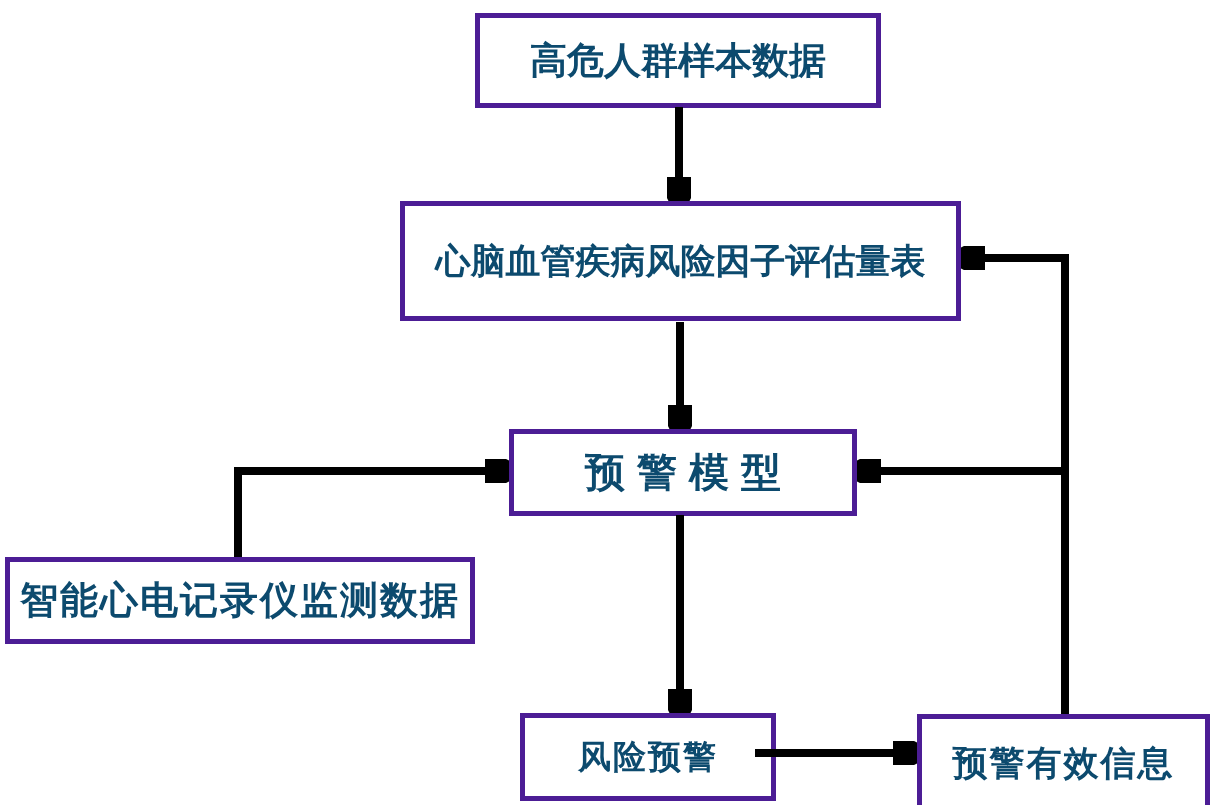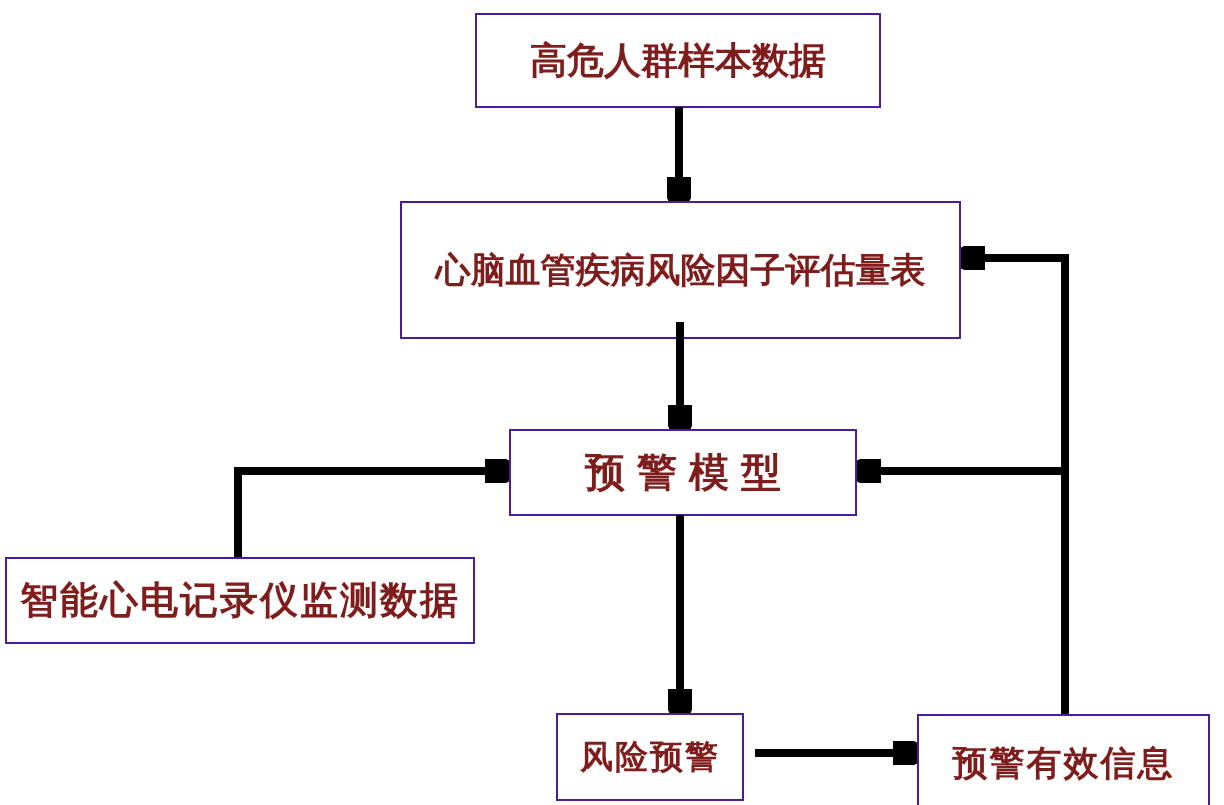--- a/index.html
+++ b/index.html
@@ -26,48 +26,48 @@
     fill: none;
     stroke: #000000;
     stroke-width: 8;
     stroke-linejoin: miter;
     stroke-linecap: butt;
   }
   .node {
     position: absolute;
     box-sizing: border-box;
     background: #ffffff;
-    border: 2px solid #4c1d95;
-    color: #7f1d1d;
+    border: 5px solid #4c1d95;
+    color: #0c4a6e;
     font-weight: bold;
     display: flex;
     align-items: center;
     justify-content: center;
     text-align: center;
     white-space: nowrap;
     z-index: 1;
   }
   .node-sample-data {
     left: 475px; top: 13px; width: 406px; height: 95px;
     font-size: 37px;
   }
   .node-risk-scale {
-    left: 400px; top: 201px; width: 561px; height: 138px;
+    left: 400px; top: 201px; width: 561px; height: 120px;
     font-size: 35px;
   }
   .node-warning-model {
     left: 509px; top: 429px; width: 348px; height: 87px;
     font-size: 40px; letter-spacing: 12px; padding-left: 12px;
   }
   .node-ecg-data {
     left: 5px; top: 557px; width: 470px; height: 87px;
     font-size: 38px; letter-spacing: 2px;
   }
   .node-risk-warning {
-    left: 556px; top: 713px; width: 188px; height: 88px;
+    left: 520px; top: 713px; width: 256px; height: 88px;
     font-size: 33px; letter-spacing: 2px;
   }
   .node-valid-info {
     left: 917px; top: 714px; width: 293px; height: 98px;
     font-size: 35px; letter-spacing: 2px;
   }
 </style>
 </head>
 <body>
 

